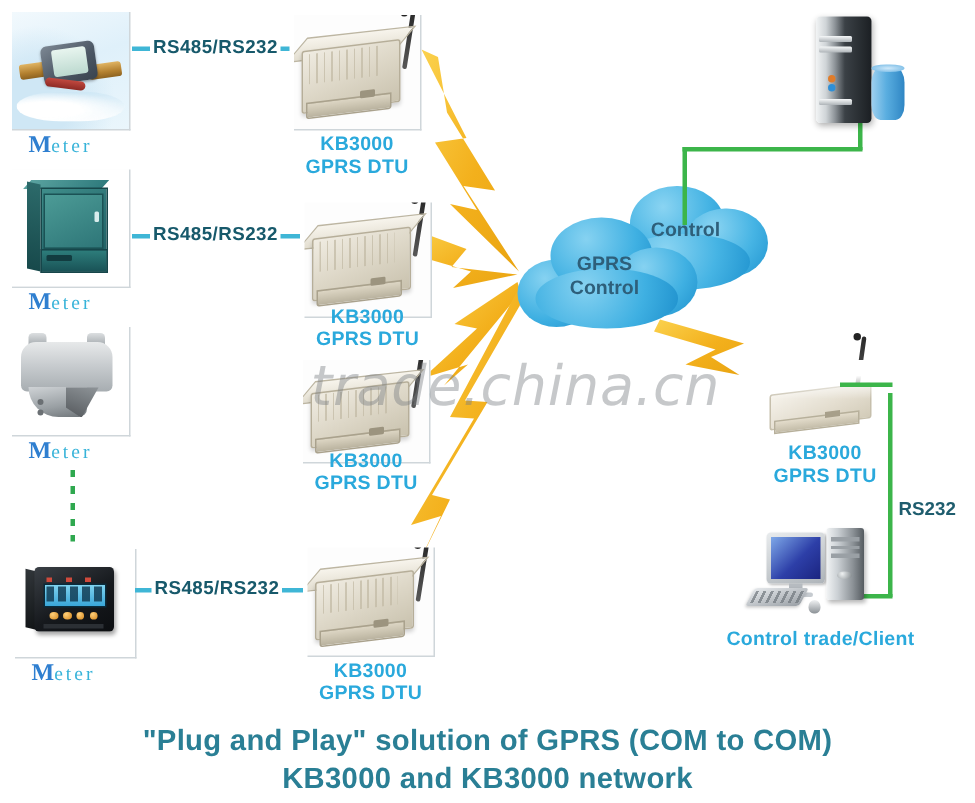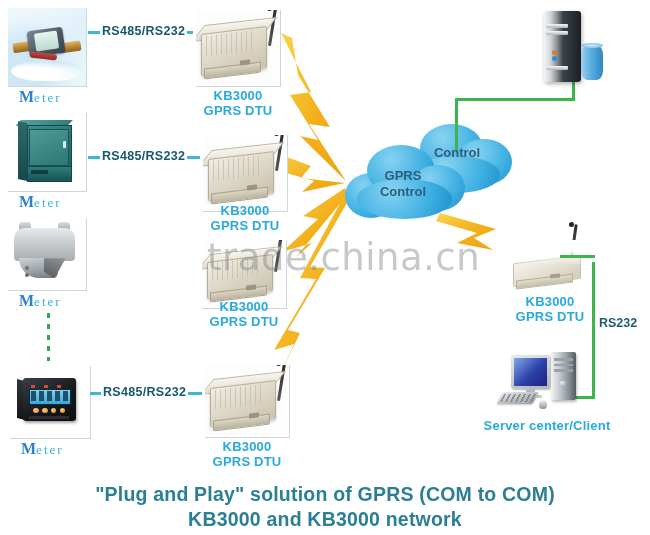--- a/index.html
+++ b/index.html
@@ -430,38 +430,38 @@
       background:linear-gradient(180deg,#fff 0%,#fff 40%,rgba(255,255,255,0) 100%);"></div>
   </div>
   <div class="label" style="left:508px;top:294px;width:84px;">
     <div>KB3000</div>
       <div>GPRS DTU</div>
   </div>
 
   <div class="green-line" style="left:592px;top:262px;width:3px;height:136px;"></div>
   <div class="green-line" style="left:560px;top:396px;width:35px;height:3px;"></div>
   <div class="green-line" style="left:560px;top:255px;width:35px;height:3px;"></div>
-  <div class="rs232-text" style="left:599px;top:316px;">RS232</div>
+  <div class="rs232-text" style="left:599px;top:332px;">RS232</div>
 
   <div style="position:absolute;left:498px;top:348px;width:96px;height:74px;">
     <div class="pc-mon"></div>
     <div class="pc-scr"></div>
     <div class="pc-stand"></div>
     <div class="pc-base"></div>
     <div class="pc-tower"></div>
     <div class="pc-tbay" style="top:14%;"></div>
     <div class="pc-tbay" style="top:21%;"></div>
     <div class="pc-tbay" style="top:28%;"></div>
     <div class="pc-tcir"></div>
     <div class="pc-kb"></div>
     <div class="pc-kbkeys"></div>
     <div class="pc-mouse"></div>
   </div>
-  <div class="label" style="left:452px;top:418px;width:190px;">Server center/Client</div>
-
-  <div class="watermark" style="left:207px;top:236px;">trade.china.cn</div>
+  <div class="label" style="left:452px;top:418px;width:190px;">Control trade/Client</div>
+
+  <div class="watermark" style="left:207px;top:236px;font-style:italic;">trade.china.cn</div>
 
   <div class="caption" style="top:482px;">
     <div>"Plug and Play" solution of GPRS (COM to COM)</div>
     <div>KB3000 and KB3000 network</div>
   </div>
 
 </div>
 
 </body></html>

